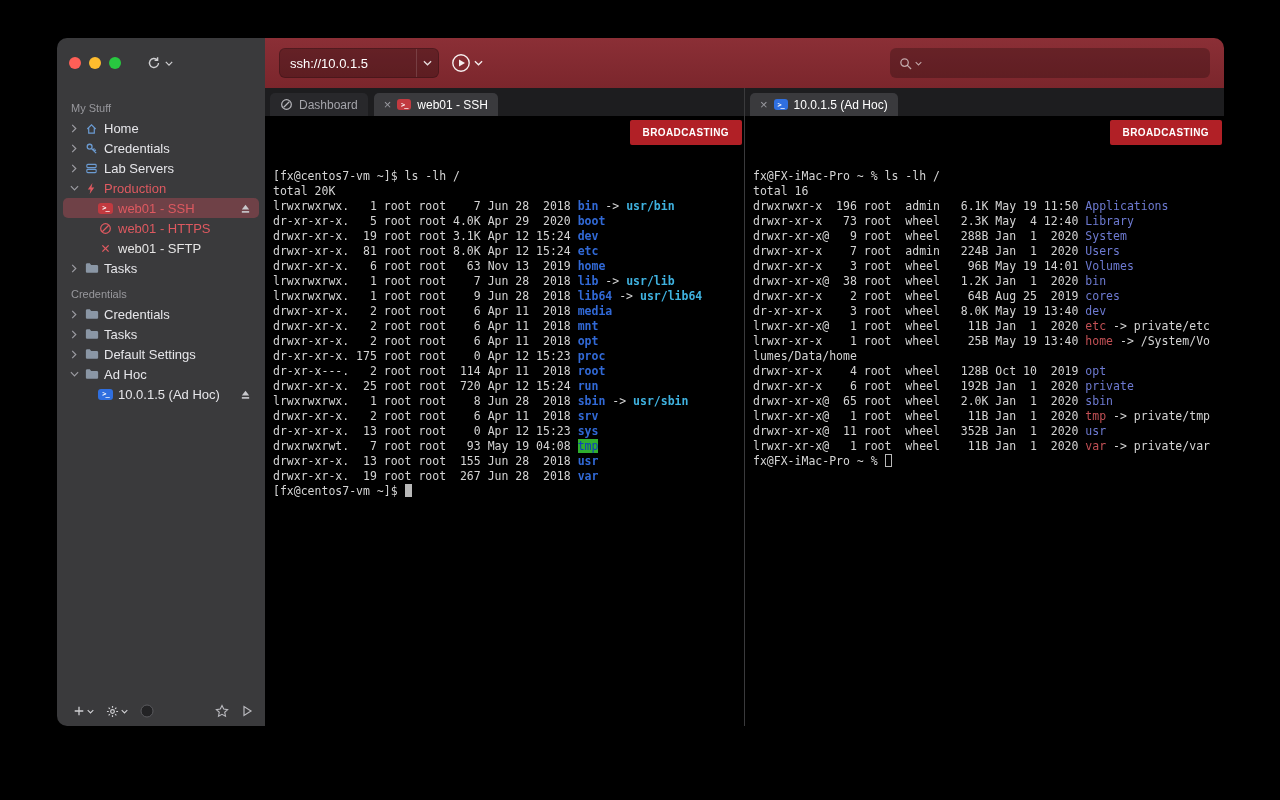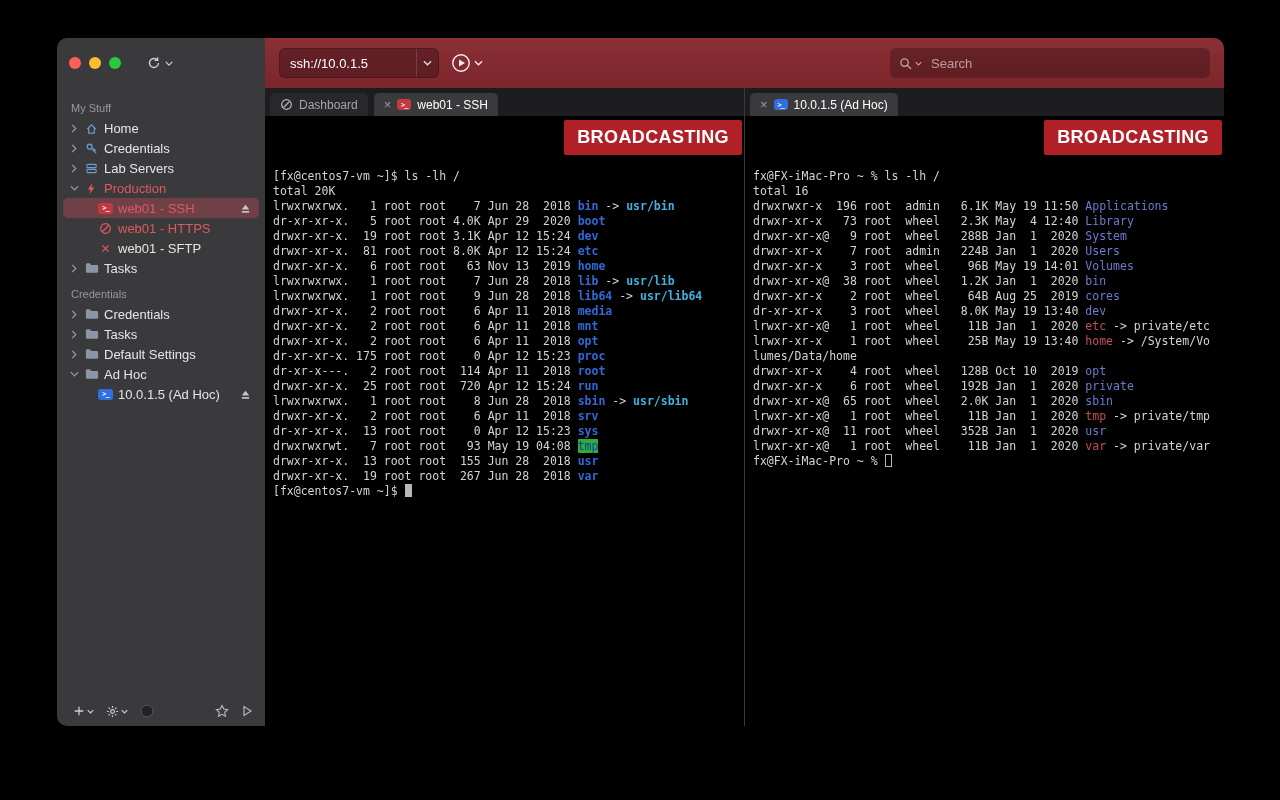--- a/index.html
+++ b/index.html
@@ -57,21 +57,21 @@
   .tab.active { background:var(--tab_active_bg); color:#ffffff; }
   .tab .close { color:#9a9aa0; font-size:13px; line-height:1; }
   .tab .icon { display:inline-flex; align-items:center; }
   .term-wrap { flex:1; position:relative; background:var(--terminal_bg); overflow:hidden; }
   .terminal { font-family:"DejaVu Sans Mono","Liberation Mono",monospace; font-size:11.5px; line-height:15px;
               color:var(--term_fg); padding:5px 0 0 8px; white-space:pre;margin-top:48px; }
   .tline { min-height:15px; }
   .cursor { display:inline-block; width:7px; height:13px; background:#b8b8b8; vertical-align:-2px; }
   .cursor.hollow { background:transparent; box-shadow:inset 0 0 0 1px #b8b8b8; }
   .broadcast { position:absolute; top:4px; right:2px; background:var(--broadcast_bg); color:var(--broadcast_fg);
-               font-weight:bold; font-size:18px; letter-spacing:0.4px; padding:7px 13px; border-radius:2px; }
+               font-weight:bold; font-size:10px; letter-spacing:0.4px; padding:7px 13px; border-radius:2px; }
 
   .term-badge { width:14px; height:11px; border-radius:3px; color:#fff; display:inline-flex;
                 align-items:center; justify-content:center;
                 font:bold 7px "DejaVu Sans Mono",monospace; letter-spacing:-1px; }
   svg { display:block; }
 </style>
 </head>
 <body>
 
 <div class="window">
@@ -341,21 +341,20 @@
             <svg width="13" height="13" viewBox="0 0 14 14">
               <circle cx="6" cy="6" r="4" fill="none" stroke="currentColor" stroke-width="1.4"></circle>
               <path d="M9 9l4 4" stroke="currentColor" stroke-width="1.4"></path>
             </svg>
           </span>
         <span class="icon">
             <svg width="7" height="5" viewBox="0 0 10 6">
               <path d="M1 1l4 4 4-4" fill="none" stroke="currentColor" stroke-width="1.5"></path>
             </svg>
           </span>
-        <input type="text" placeholder="Search" style="">
       </div>
     </div>
 
     <div class="panes">
       <div class="pane left">
         <div class="tabbar" id="left-tabs">
             <div class="tab">
               <span class="icon" style="color: rgb(182, 182, 187);">
                 <svg width="13" height="13" viewBox="0 0 14 14">
                   <circle cx="7" cy="7" r="5.2" fill="none" stroke="currentColor" stroke-width="1.3"></circle>

